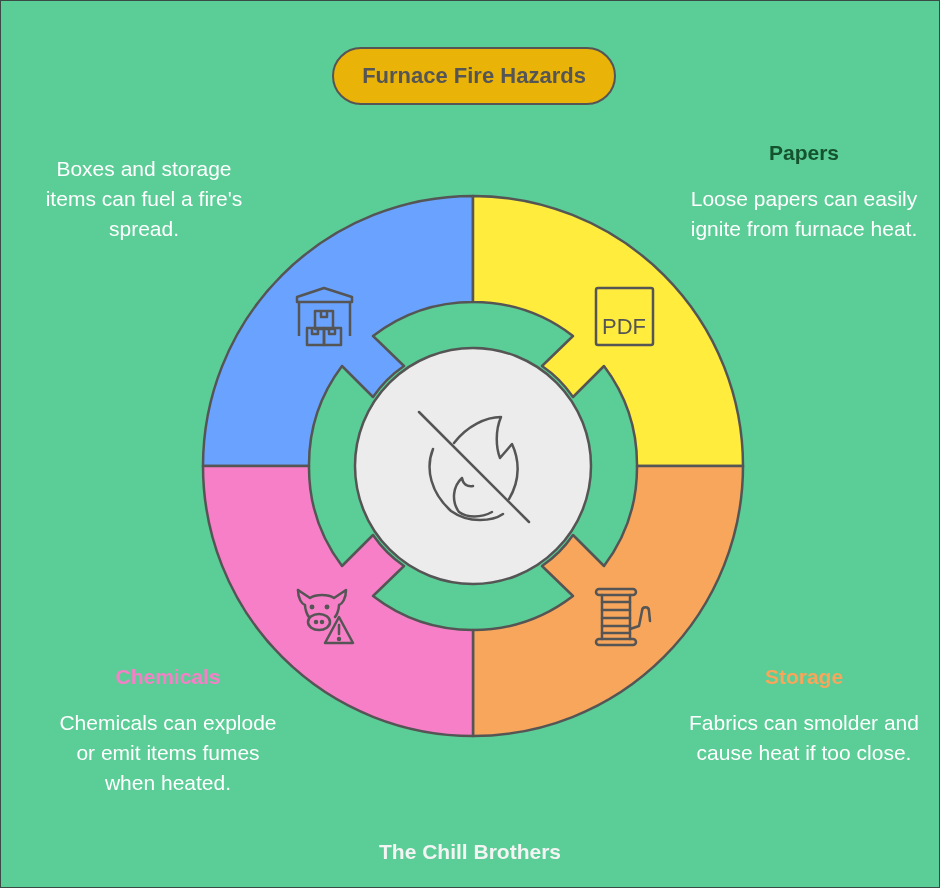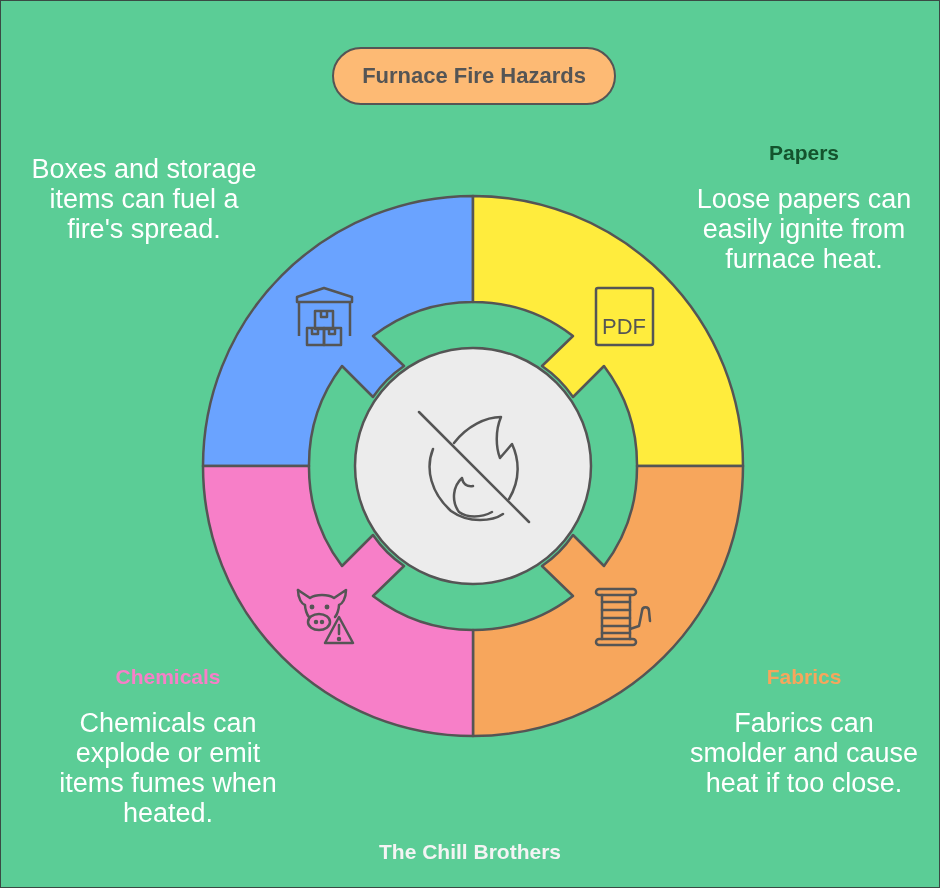--- a/index.html
+++ b/index.html
@@ -7,26 +7,26 @@
       width: 940px; height: 888px; overflow: hidden;
       font-family: "Liberation Sans", sans-serif;
     }
     .canvas {
       position: relative; width: 938px; height: 886px;
       background: #5bcd96; border: 1px solid #3a4a44;
     }
     .title-pill {
       position: absolute; left: 331px; top: 46px; width: 284px; height: 58px;
       box-sizing: border-box; border: 2px solid #555555; border-radius: 29px;
-      background: #fdba74; display: flex; align-items: center; justify-content: center;
+      background: #eab308; display: flex; align-items: center; justify-content: center;
       color: #555555; font-weight: bold; font-size: 22px;
     }
     .block { position: absolute; text-align: center; }
     .block .heading { font-weight: bold; font-size: 21px; line-height: 30px; }
-    .block .desc { color: #ffffff; font-size: 27px; line-height: 30px; margin-top: 16px; }
+    .block .desc { color: #ffffff; font-size: 21px; line-height: 30px; margin-top: 16px; }
     #blk-storage { left: 28px; top: 137px; width: 230px; }
     #blk-papers { left: 688px; top: 137px; width: 230px; }
     #blk-chem { left: 28px; top: 661px; width: 230px; margin-left: 24px; }
     #blk-fabrics { left: 688px; top: 661px; width: 230px; }
     .footer {
       position: absolute; left: 0; width: 938px; top: 839px; text-align: center;
       color: #f4f4f4; font-weight: bold; font-size: 21px;
     }
     svg.wheel { position: absolute; left: 0; top: 0; }
   </style>
@@ -113,18 +113,18 @@
     <div class="heading" style="color:#14532d">Papers</div>
     <div class="desc">Loose papers can easily ignite from furnace heat.</div>
   </div>
 
   <div class="block" id="blk-chem">
     <div class="heading" style="color:#f77fc8">Chemicals</div>
     <div class="desc">Chemicals can explode or emit items fumes when heated.</div>
   </div>
 
   <div class="block" id="blk-fabrics">
-    <div class="heading" style="color:#f7a65c">Fabrics</div>
+    <div class="heading" style="color:#f7a65c">Storage</div>
     <div class="desc">Fabrics can smolder and cause heat if too close.</div>
   </div>
 
   <div class="footer">The Chill Brothers</div>
 </div>
 
 </body></html>

